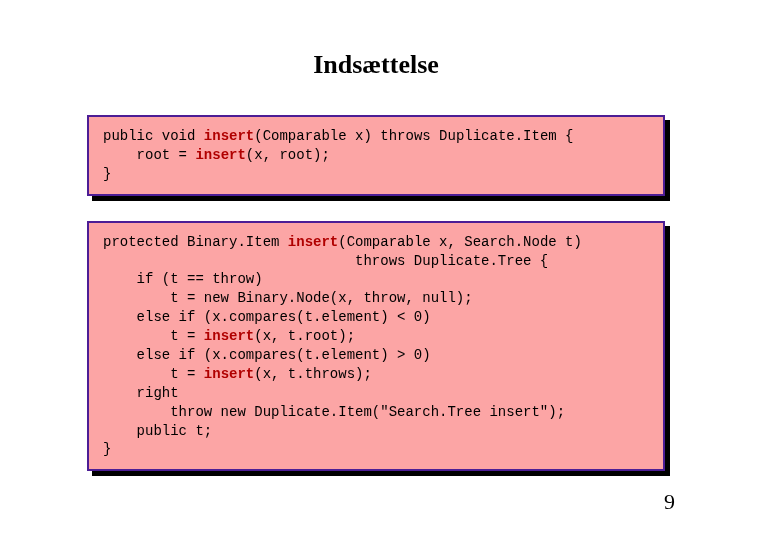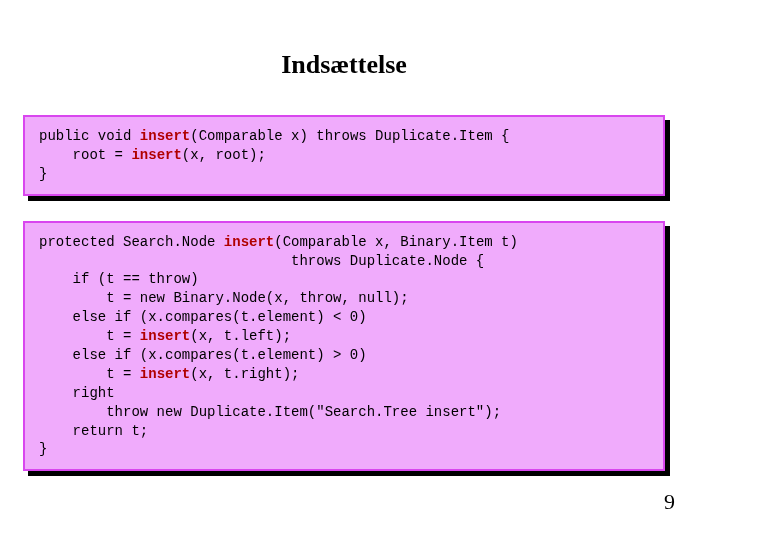--- a/index.html
+++ b/index.html
@@ -1,21 +1,21 @@
 <!DOCTYPE html>
 <html><head>
 <meta charset="utf-8">
 <style>
   * { margin: 0; padding: 0; box-sizing: border-box; }
   html, body { width: 780px; height: 540px; background: #fff; font-family: "Times New Roman", Times, serif; }
   .slide {
     position: relative;
     width: 720px;
     height: 540px;
-    padding: 50px 55px 0 23px;
+    padding: 50px 55px 0 87px;
   }
   .title {
     text-align: center;
     font-size: 26px;
     font-weight: bold;
     margin-bottom: 35px;
     color: #000;
   }
   .code-box-wrap {
     position: relative;
@@ -25,22 +25,22 @@
     position: absolute;
     top: 5px;
     left: 5px;
     right: -5px;
     bottom: -5px;
     background: #000;
     z-index: 0;
   }
   .code-box {
     position: relative;
-    background: #f0abfc;
-    border: 2px solid #d946ef;
+    background: #fca5a5;
+    border: 2px solid #4c1d95;
     padding: 10px 14px;
     z-index: 1;
     font-family: "Courier New", Courier, monospace;
     font-size: 14px;
     line-height: 1.35;
     white-space: pre;
     color: #000;
   }
   .kw { color: #b00000; font-weight: bold; }
   .page-num {
@@ -60,28 +60,28 @@
 
   <div class="code-box-wrap">
     <div class="code-box-shadow"></div>
     <div class="code-box"><span>public void </span><span class="kw">insert</span><span>(Comparable x) throws Duplicate.Item {</span>
 <span>    root = </span><span class="kw">insert</span><span>(x, root);</span>
 <span>}</span></div>
   </div>
 
   <div class="code-box-wrap">
     <div class="code-box-shadow"></div>
-    <div class="code-box"><span>protected Search.Node </span><span class="kw">insert</span><span>(Comparable x, Binary.Item t)</span>
-<span>                              throws Duplicate.Node {</span>
+    <div class="code-box"><span>protected Binary.Item </span><span class="kw">insert</span><span>(Comparable x, Search.Node t)</span>
+<span>                              throws Duplicate.Tree {</span>
 <span>    if (t == throw)</span>
 <span>        t = new Binary.Node(x, throw, null);</span>
 <span>    else if (x.compares(t.element) &lt; 0)</span>
-<span>        t = </span><span class="kw">insert</span><span>(x, t.left);</span>
+<span>        t = </span><span class="kw">insert</span><span>(x, t.root);</span>
 <span>    else if (x.compares(t.element) &gt; 0)</span>
-<span>        t = </span><span class="kw">insert</span><span>(x, t.right);</span>
+<span>        t = </span><span class="kw">insert</span><span>(x, t.throws);</span>
 <span>    right</span>
 <span>        throw new Duplicate.Item("Search.Tree insert");</span>
-<span>    return t;</span>
+<span>    public t;</span>
 <span>}</span></div>
   </div>
 
   <div class="page-num">9</div>
 </div>
 
 </body></html>

